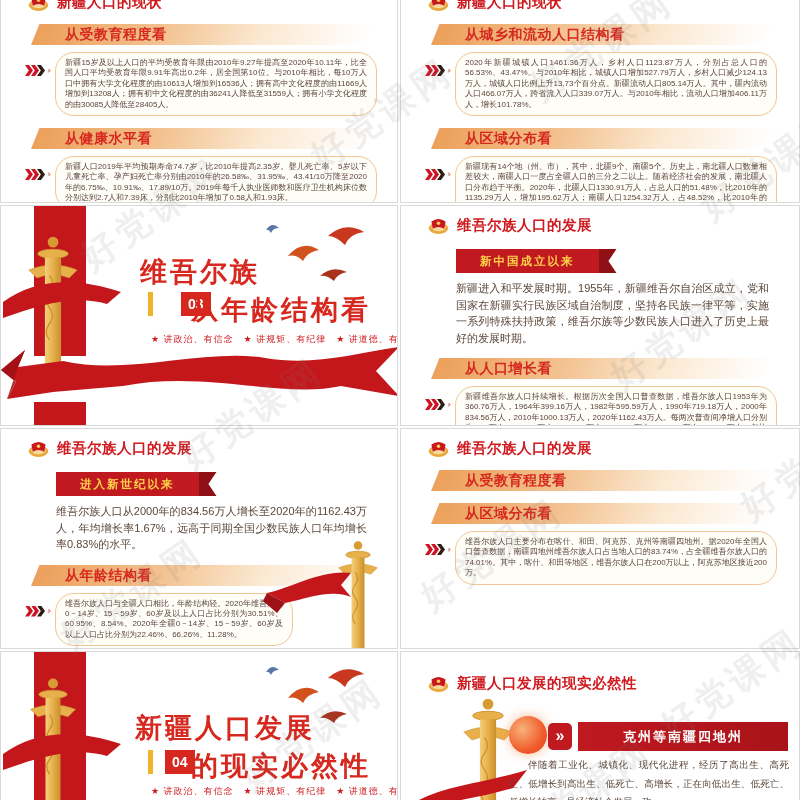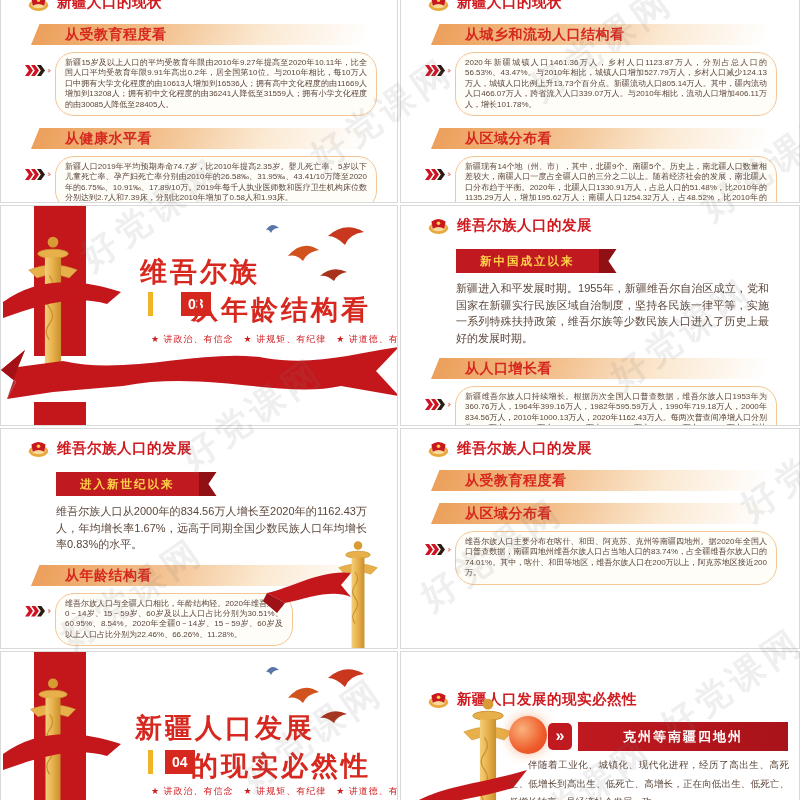--- a/index.html
+++ b/index.html
@@ -296,21 +296,21 @@
   <div class="cover-line" style="left:134px;top:58px;">新疆人口发展</div>
   <div class="badge" style="left:147px;top:98px;gap:12px;">
     <span class="stripe"></span>
     <span class="num">04</span>
   </div>
   <div class="cover-line" style="left:190px;top:96px;">的现实必然性</div>
   <div class="cover-foot" style="left:150px;top:133px;">★ 讲政治、有信念　★ 讲规矩、有纪律　★ 讲道德、有品行</div>
 </div>
 
 <div class="slide" id="s-r4r">
-  <div class="slide-title" style="margin-top:38px;">
+  <div class="slide-title" style="margin-top:22px;">
     <svg class="emblem" viewBox="0 0 26 20">
         <use href="#emblem-g"></use>
       </svg>
     <span class="t">新疆人口发展的现实必然性</span>
   </div>
   <svg class="gfx" style="left:52px;top:44px;width:70px;height:140px" viewBox="0 0 70 156">
       <use href="#column-g"></use>
     </svg>
   <div class="sun"></div>
   <svg class="gfx" style="left:8px;top:118px;width:120px;height:36px" viewBox="0 0 120 36">

